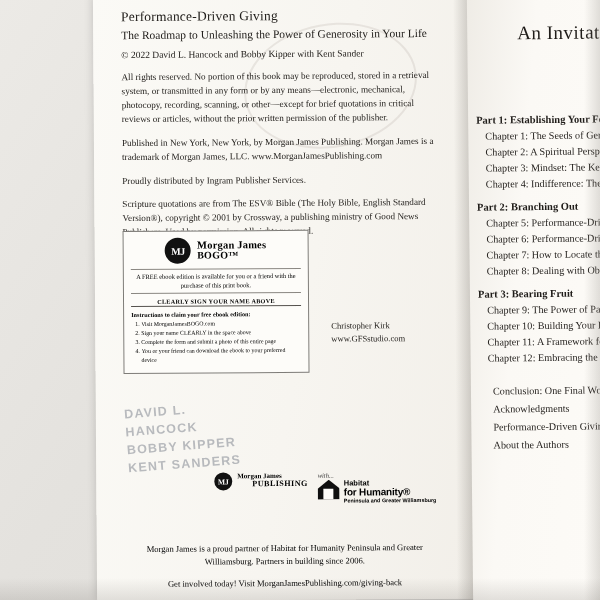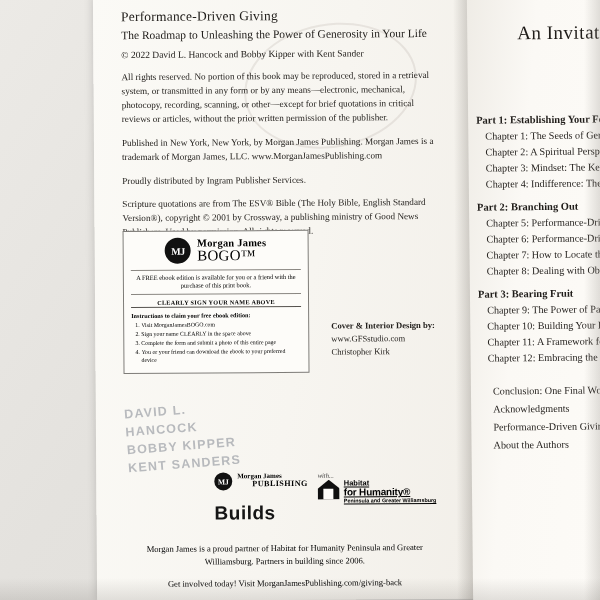--- a/index.html
+++ b/index.html
@@ -125,21 +125,21 @@
     background: #111;
     color: #fff;
     font-family: "Liberation Serif", serif;
     font-size: 10px;
     font-weight: bold;
     display: flex; align-items: center; justify-content: center;
     letter-spacing: -0.5px;
   }
   .mj-text { line-height: 1.05; }
   .mj-name { font-size: 10.5px; font-weight: bold; letter-spacing: 0.2px; }
-  .mj-bogo { font-size: 15px; font-weight: normal; letter-spacing: 0.3px; }
+  .mj-bogo { font-size: 10px; font-weight: bold; letter-spacing: 0.3px; }
   .bogo-free {
     text-align: center;
     font-size: 6.4px;
     line-height: 1.35;
     border-top: 1px solid #8a8782;
     border-bottom: 1px solid #8a8782;
     padding: 3px 2px;
     margin-bottom: 4px;
   }
   .bogo-sign {
@@ -242,21 +242,21 @@
     clip-path: polygon(0% 45%, 50% 0%, 100% 45%, 100% 100%, 0% 100%);
     position: relative;
   }
   .habitat-mark::after {
     content: "";
     position: absolute;
     left: 6px; top: 9px;
     width: 10px; height: 11px;
     background: #fdfcf9;
   }
-  .habitat-text { line-height: 1.08; text-decoration: underline; }
+  .habitat-text { line-height: 1.08; }
   .hab-1 { font-family: "Liberation Sans", sans-serif; font-size: 7.5px; font-weight: bold; }
   .hab-2 { font-family: "Liberation Sans", sans-serif; font-size: 10px; font-weight: bold; letter-spacing: -0.2px; }
   .hab-3 { font-family: "Liberation Sans", sans-serif; font-size: 5.4px; font-weight: bold; }
 
   .footer-note {
     position: absolute;
     left: 32px;
     top: 548px;
     width: 312px;
     text-align: center;
@@ -360,42 +360,40 @@
         <li>Sign your name CLEARLY in the space above</li>
         <li>Complete the form and submit a photo of this entire page</li>
         <li>You or your friend can download the ebook to your preferred device</li>
       </ol>
     </div>
 
     <div class="isbn-block">
     </div>
 
     <div class="design-block">
-      <div class="bold">Cover &amp; Interior Design by:</div>
+      <div>Christopher Kirk</div>
       <div>www.GFSstudio.com</div>
-      <div>Christopher Kirk</div>
     </div>
 
     <div class="hand-scrawl">
       <div>DAVID L.</div>
       <div>HANCOCK</div>
       <div>BOBBY KIPPER</div>
       <div>KENT SANDERS</div>
     </div>
 
     <div class="logos">
       <div>
         <div class="mj-pub">
           <div class="mj-pub-circle">MJ</div>
           <div class="mj-pub-text">
             <div class="mj-pub-a">Morgan James</div>
             <div class="mj-pub-b">PUBLISHING</div>
           </div>
         </div>
-        <div class="builds">Builds</div>
       </div>
       <div>
         <div class="with-word">with...</div>
         <div class="habitat">
           <div class="habitat-mark"></div>
           <div class="habitat-text">
             <div class="hab-1">Habitat</div>
             <div class="hab-2">for Humanity®</div>
             <div class="hab-3">Peninsula and Greater Williamsburg</div>
           </div>

